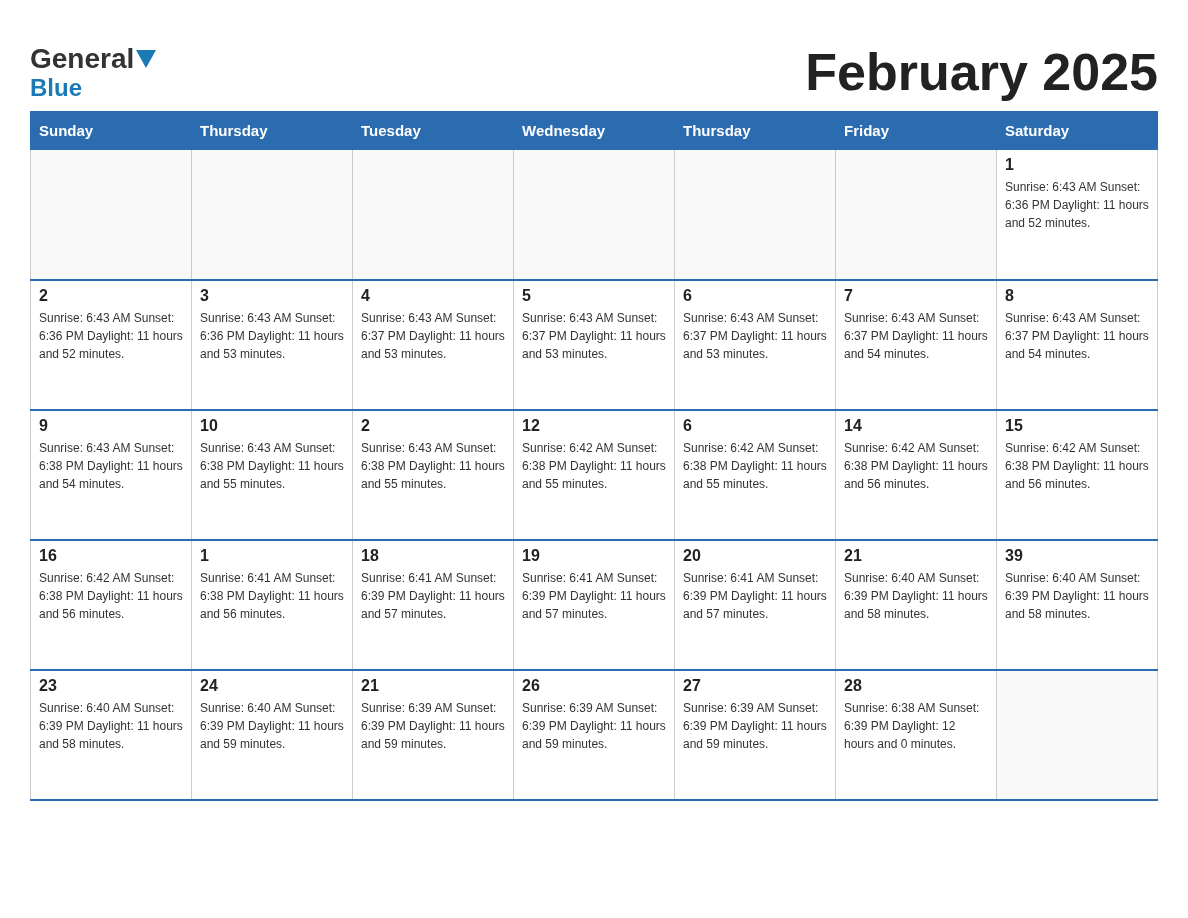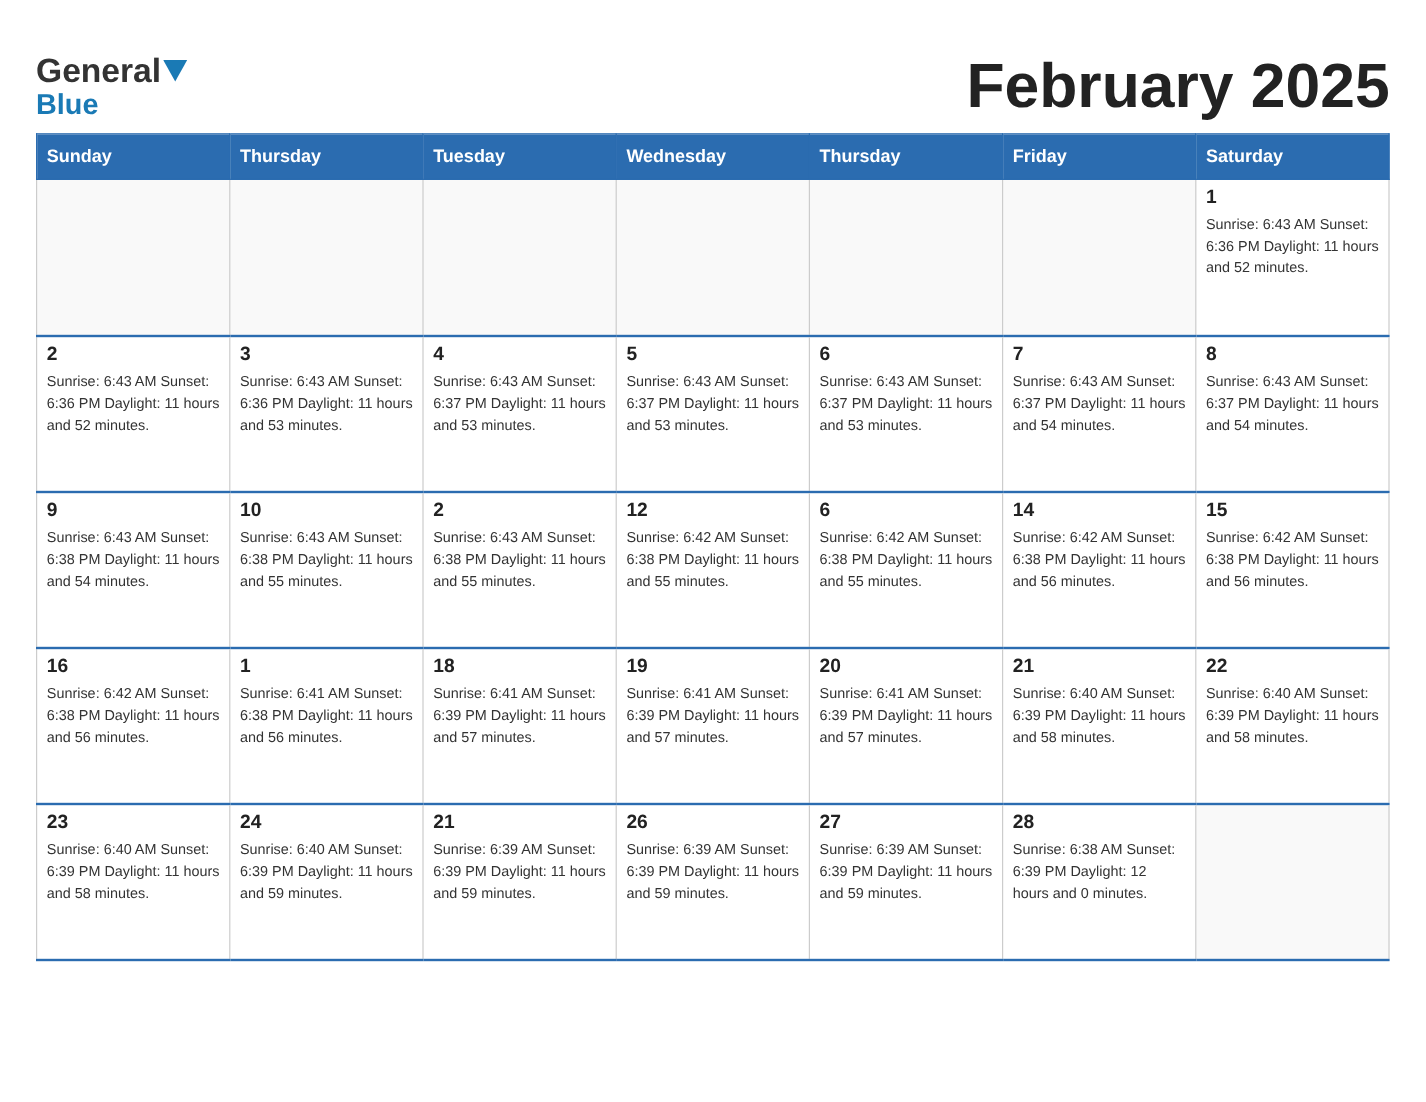--- a/index.html
+++ b/index.html
@@ -282,21 +282,21 @@
 and 57 minutes.</div>
         </td>
         <td>
           <span class="day-number">21</span>
           <div class="day-info">Sunrise: 6:40 AM
 Sunset: 6:39 PM
 Daylight: 11 hours
 and 58 minutes.</div>
         </td>
         <td>
-          <span class="day-number">22</span>
+          <span class="day-number">39</span>
           <div class="day-info">Sunrise: 6:40 AM
 Sunset: 6:39 PM
 Daylight: 11 hours
 and 58 minutes.</div>
         </td>
       </tr>
       <tr>
         <td>
           <span class="day-number">23</span>
           <div class="day-info">Sunrise: 6:40 AM

